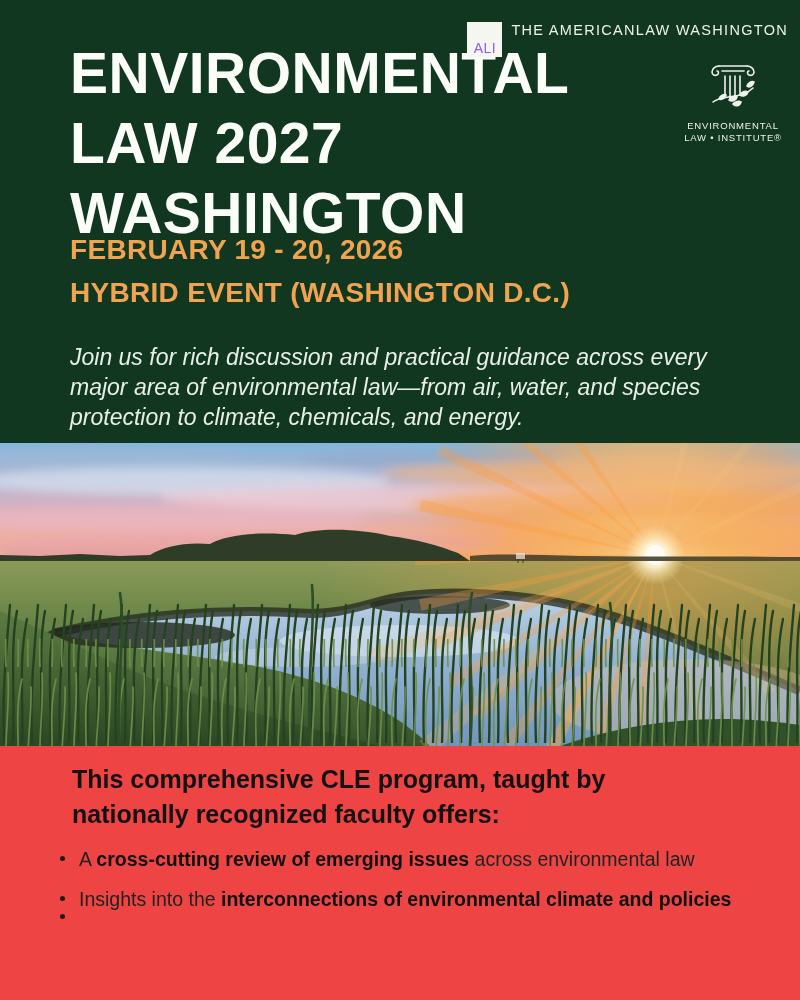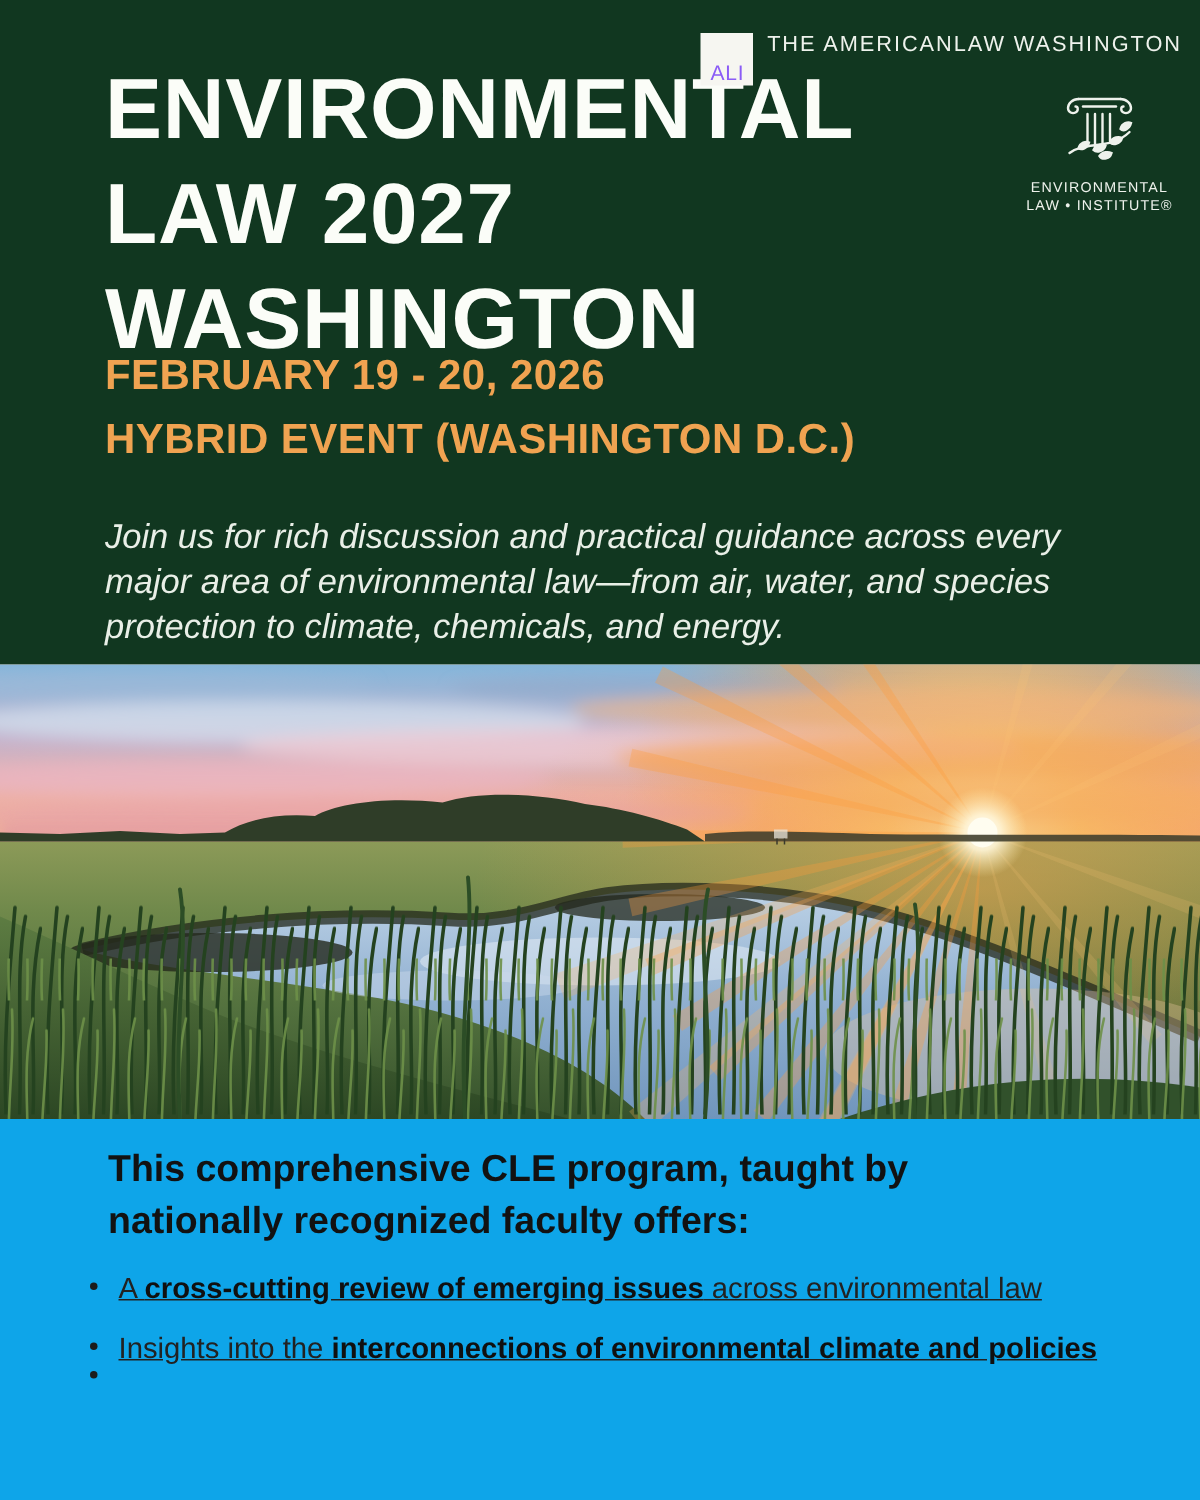--- a/index.html
+++ b/index.html
@@ -31,28 +31,28 @@
   }
   .ali-mark span{font-size:14px;font-weight:400;color:#8b5cf6;letter-spacing:.5px;line-height:17px;}
   .ali-name{display:flex;justify-content:center;}
   .ali-name div{font-size:14.5px;color:#eef2ec;letter-spacing:1.3px;line-height:17.5px;font-weight:400;}
   .eli-block{position:absolute;top:60px;right:4px;width:126px;text-align:center;}
   .eli-block svg{display:block;margin:0 auto 4px auto;}
   .eli-name div{font-size:9.5px;color:#eef2ec;letter-spacing:.8px;line-height:12px;}
   
   .photo{position:absolute;top:443px;left:0;width:800px;height:303px;line-height:0;}
   
-  .program{position:absolute;top:746px;left:0;width:800px;height:254px;background:#0ea5e9;color:#161616;}
+  .program{position:absolute;top:746px;left:0;width:800px;height:254px;background:#ef4444;color:#161616;}
   .prog-heading{
     margin:16px 0 0 72px;font-size:25px;font-weight:700;line-height:35px;color:#121212;
   }
   .bullets{margin:7px 0 0 0;padding:0;list-style:none;}
   .bullets li{
     margin-left:60px;line-height:40px;font-size:19.5px;color:#222;
-    display:flex;align-items:baseline;text-decoration:underline;
+    display:flex;align-items:baseline;
   }
   .dot{
     display:inline-block;width:5px;height:5px;border-radius:50%;
     background:#1c1c1c;margin-right:14px;flex:0 0 auto;transform:translateY(-5px);
   }
   .bullets .b{font-weight:700;color:#101010;}
 </style>
 </head>
 <body>
 

